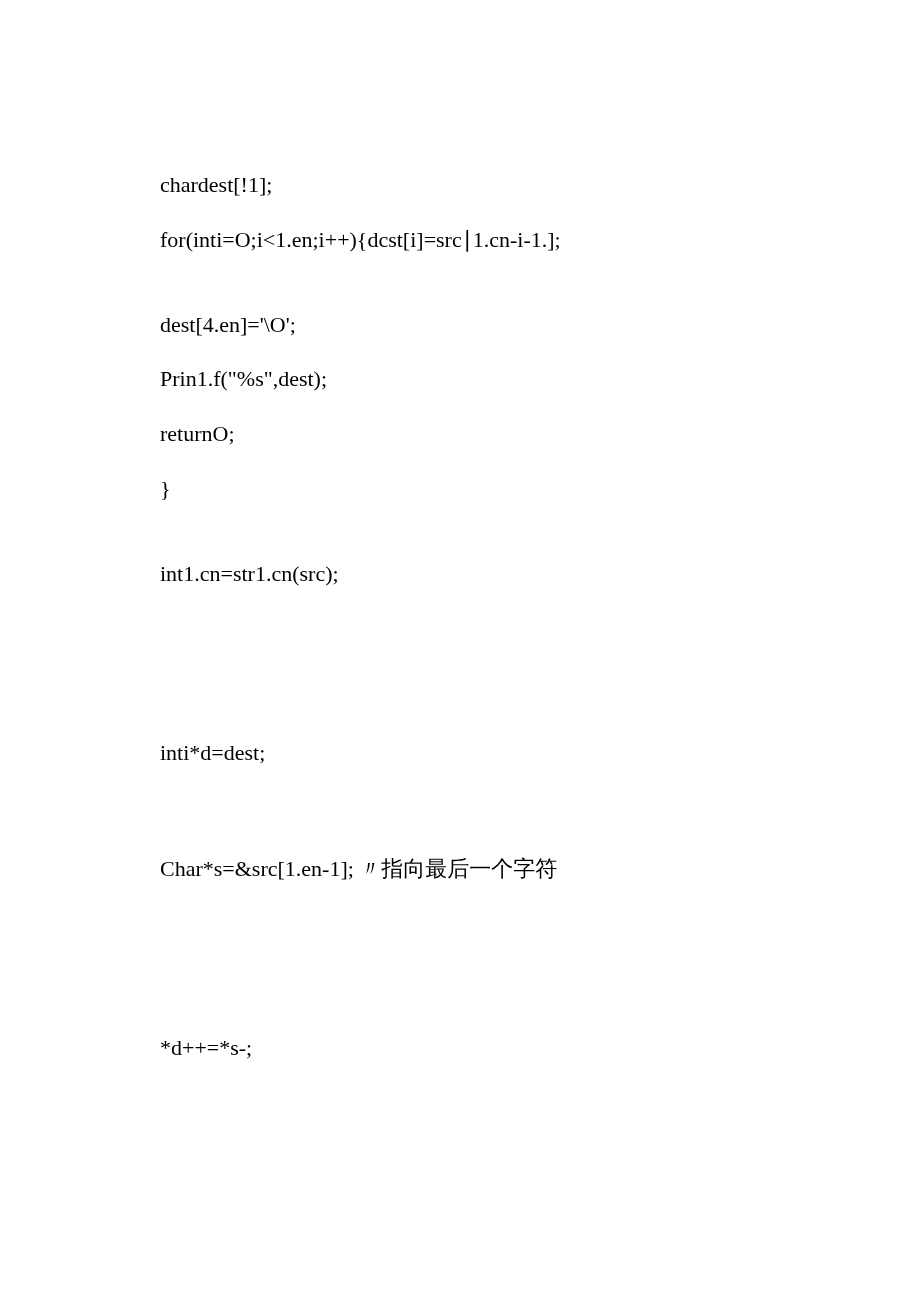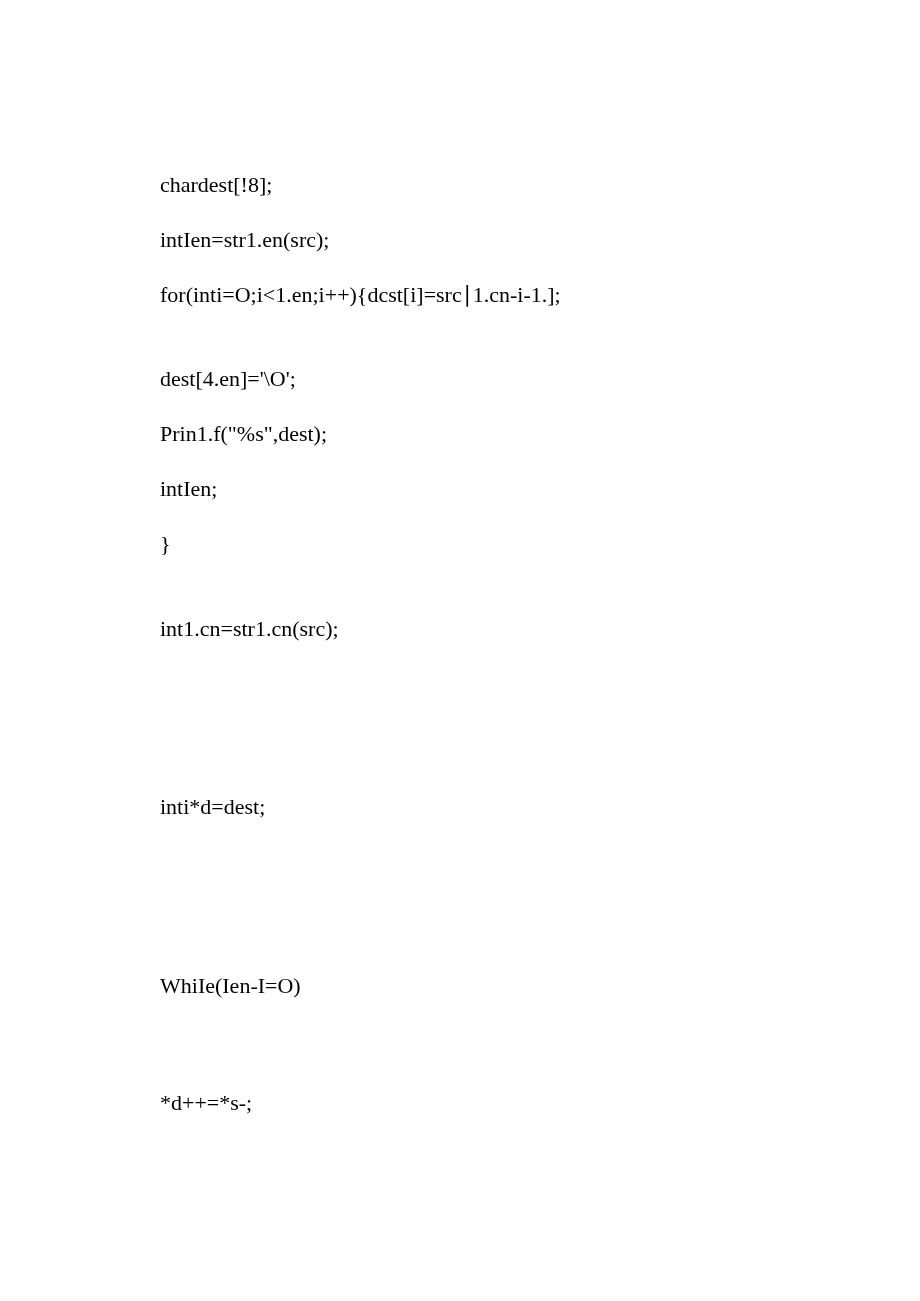--- a/index.html
+++ b/index.html
@@ -24,31 +24,30 @@
     height: 30px;
   }
   .gap-large {
     height: 62px;
   }
 </style>
 </head>
 <body>
 
 <div class="page">
-  <div class="line">chardest[!8];</div>
-  <div class="line">intIen=str1.en(src);</div>
+  <div class="line">chardest[!1];</div>
   <div class="line">for(inti=O;i&lt;1.en;i++){dcst[i]=src∣1.cn-i-1.];</div>
   <div class="gap-small"></div>
   <div class="line">dest[4.en]='\O';</div>
   <div class="line">Prin1.f("%s",dest);</div>
-  <div class="line">intIen;</div>
+  <div class="line">returnO;</div>
   <div class="line">}</div>
   <div class="gap-small"></div>
   <div class="line">int1.cn=str1.cn(src);</div>
   <div class="gap-large"></div>
   <div class="gap-large"></div>
   <div class="line">inti*d=dest;</div>
   <div class="gap-large"></div>
+  <div class="line">Char*s=&amp;src[1.en-1]; 〃指向最后一个字符</div>
   <div class="gap-large"></div>
-  <div class="line">WhiIe(Ien-I=O)</div>
   <div class="gap-large"></div>
   <div class="line">*d++=*s-;</div>
 </div>
 
 </body></html>

